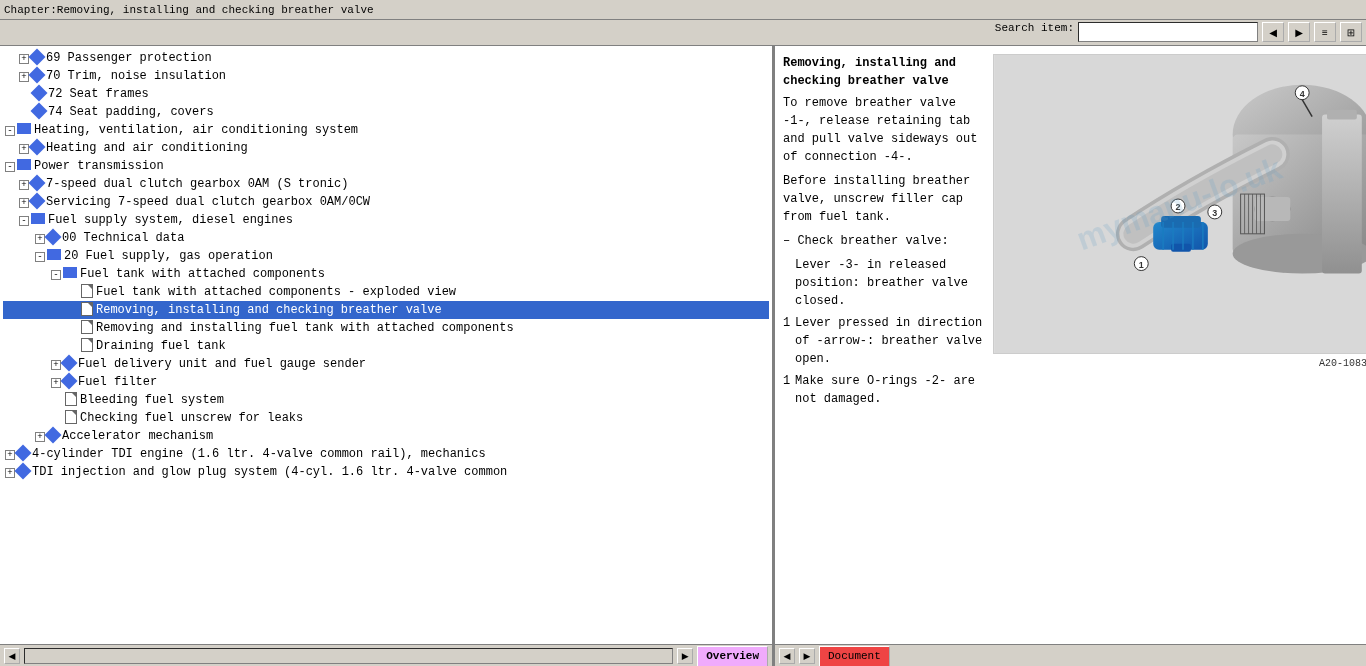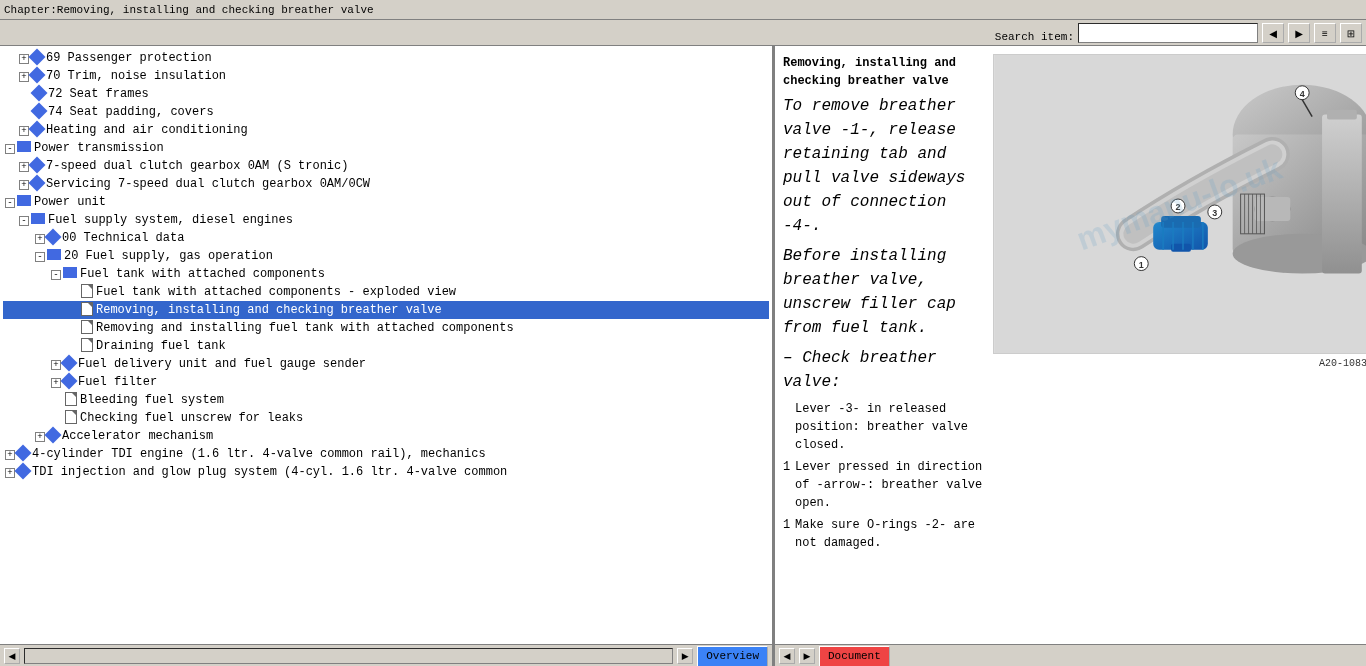--- a/index.html
+++ b/index.html
@@ -21,21 +21,21 @@
       padding: 2px 4px;
       border-bottom: 1px solid #808080;
       font-size: 11px;
     }
 
     
     .toolbar {
       background: #d4d0c8;
       height: 26px;
       display: flex;
-      align-items: flex-end;
+      align-items: flex-start;
       padding: 2px 4px;
       border-bottom: 1px solid #808080;
       gap: 4px;
     }
     .toolbar-label {
       font-size: 11px;
       margin-left: auto;
     }
     .search-input {
       width: 180px;
@@ -206,22 +206,22 @@
       border: 1px outset #ffffff;
       border-bottom: none;
       padding: 1px 8px;
       font-size: 11px;
       cursor: pointer;
       height: 20px;
       display: flex;
       align-items: center;
     }
     .status-tab.active {
-      background: #3b82f6;
-      font-weight: normal;
+      background: #f0abfc;
+      font-weight: bold;
     }
     .nav-btn {
       width: 16px;
       height: 16px;
       background: #d4d0c8;
       border: 1px outset #ffffff;
       cursor: pointer;
       display: flex;
       align-items: center;
       justify-content: center;
@@ -235,22 +235,21 @@
     }
 
     
     .section-title {
       font-weight: bold;
       font-size: 12px;
       margin-bottom: 4px;
     }
     .text-para {
       margin-bottom: 6px;
-      font-size: 16px;
-      font-style: italic;
+      font-size: 12px;
     }
     .note-line {
       display: flex;
       gap: 0;
       margin-bottom: 4px;
       font-size: 12px;
     }
     .note-num {
       min-width: 12px;
       font-size: 12px;
@@ -274,25 +273,25 @@
 </div>
 
 <div class="main-layout">
 
   <div class="left-panel">
     <div class="tree-content" id="tree-container">
     <div class="tree-item tree-indent-1"><span class="expand-icon">+</span><span class="blue-diamond"></span><span>69 Passenger protection</span></div>
         <div class="tree-item tree-indent-1"><span class="expand-icon">+</span><span class="blue-diamond"></span><span>70 Trim, noise insulation</span></div>
         <div class="tree-item tree-indent-1"><span style="display: inline-block; width: 14px;"></span><span class="blue-diamond"></span><span>72 Seat frames</span></div>
         <div class="tree-item tree-indent-1"><span style="display: inline-block; width: 14px;"></span><span class="blue-diamond"></span><span>74 Seat padding, covers</span></div>
+        <div class="tree-item "><span class="expand-icon">-</span><span style="display: inline-block; width: 14px; height: 11px; background: rgb(65, 105, 225); margin-right: 3px; vertical-align: middle; position: relative; top: -1px;"></span><span>Heating, ventilation, air conditioning system</span></div>
         <div class="tree-item tree-indent-1"><span class="expand-icon">+</span><span class="blue-diamond"></span><span>Heating and air conditioning</span></div>
         <div class="tree-item "><span class="expand-icon">-</span><span style="display: inline-block; width: 14px; height: 11px; background: rgb(65, 105, 225); margin-right: 3px; vertical-align: middle; position: relative; top: -1px;"></span><span>Power transmission</span></div>
         <div class="tree-item tree-indent-1"><span class="expand-icon">+</span><span class="blue-diamond"></span><span>7-speed dual clutch gearbox 0AM (S tronic)</span></div>
         <div class="tree-item tree-indent-1"><span class="expand-icon">+</span><span class="blue-diamond"></span><span>Servicing 7-speed dual clutch gearbox 0AM/0CW</span></div>
-        <div class="tree-item "><span class="expand-icon">-</span><span style="display: inline-block; width: 14px; height: 11px; background: rgb(65, 105, 225); margin-right: 3px; vertical-align: middle; position: relative; top: -1px;"></span><span>Power unit</span></div>
         <div class="tree-item tree-indent-1"><span class="expand-icon">-</span><span style="display: inline-block; width: 14px; height: 11px; background: rgb(65, 105, 225); margin-right: 3px; vertical-align: middle; position: relative; top: -1px;"></span><span>Fuel supply system, diesel engines</span></div>
         <div class="tree-item tree-indent-2"><span class="expand-icon">+</span><span class="blue-diamond"></span><span>00 Technical data</span></div>
         <div class="tree-item tree-indent-2"><span class="expand-icon">-</span><span style="display: inline-block; width: 14px; height: 11px; background: rgb(65, 105, 225); margin-right: 3px; vertical-align: middle; position: relative; top: -1px;"></span><span>20 Fuel supply, gas operation</span></div>
         <div class="tree-item tree-indent-3"><span class="expand-icon">-</span><span style="display: inline-block; width: 14px; height: 11px; background: rgb(65, 105, 225); margin-right: 3px; vertical-align: middle; position: relative; top: -1px;"></span><span>Fuel tank with attached components</span></div>
         <div class="tree-item tree-indent-4"><span style="display: inline-block; width: 14px;"></span><span class="doc-icon"></span><span>Fuel tank with attached components - exploded view</span></div>
         <div class="tree-item tree-indent-4 selected"><span style="display: inline-block; width: 14px;"></span><span class="doc-icon"></span><span>Removing, installing and checking breather valve</span></div>
         <div class="tree-item tree-indent-4"><span style="display: inline-block; width: 14px;"></span><span class="doc-icon"></span><span>Removing and installing fuel tank with attached components</span></div>
         <div class="tree-item tree-indent-4"><span style="display: inline-block; width: 14px;"></span><span class="doc-icon"></span><span>Draining fuel tank</span></div>
         <div class="tree-item tree-indent-3"><span class="expand-icon">+</span><span class="blue-diamond"></span><span>Fuel delivery unit and fuel gauge sender</span></div>
         <div class="tree-item tree-indent-3"><span class="expand-icon">+</span><span class="blue-diamond"></span><span>Fuel filter</span></div>

